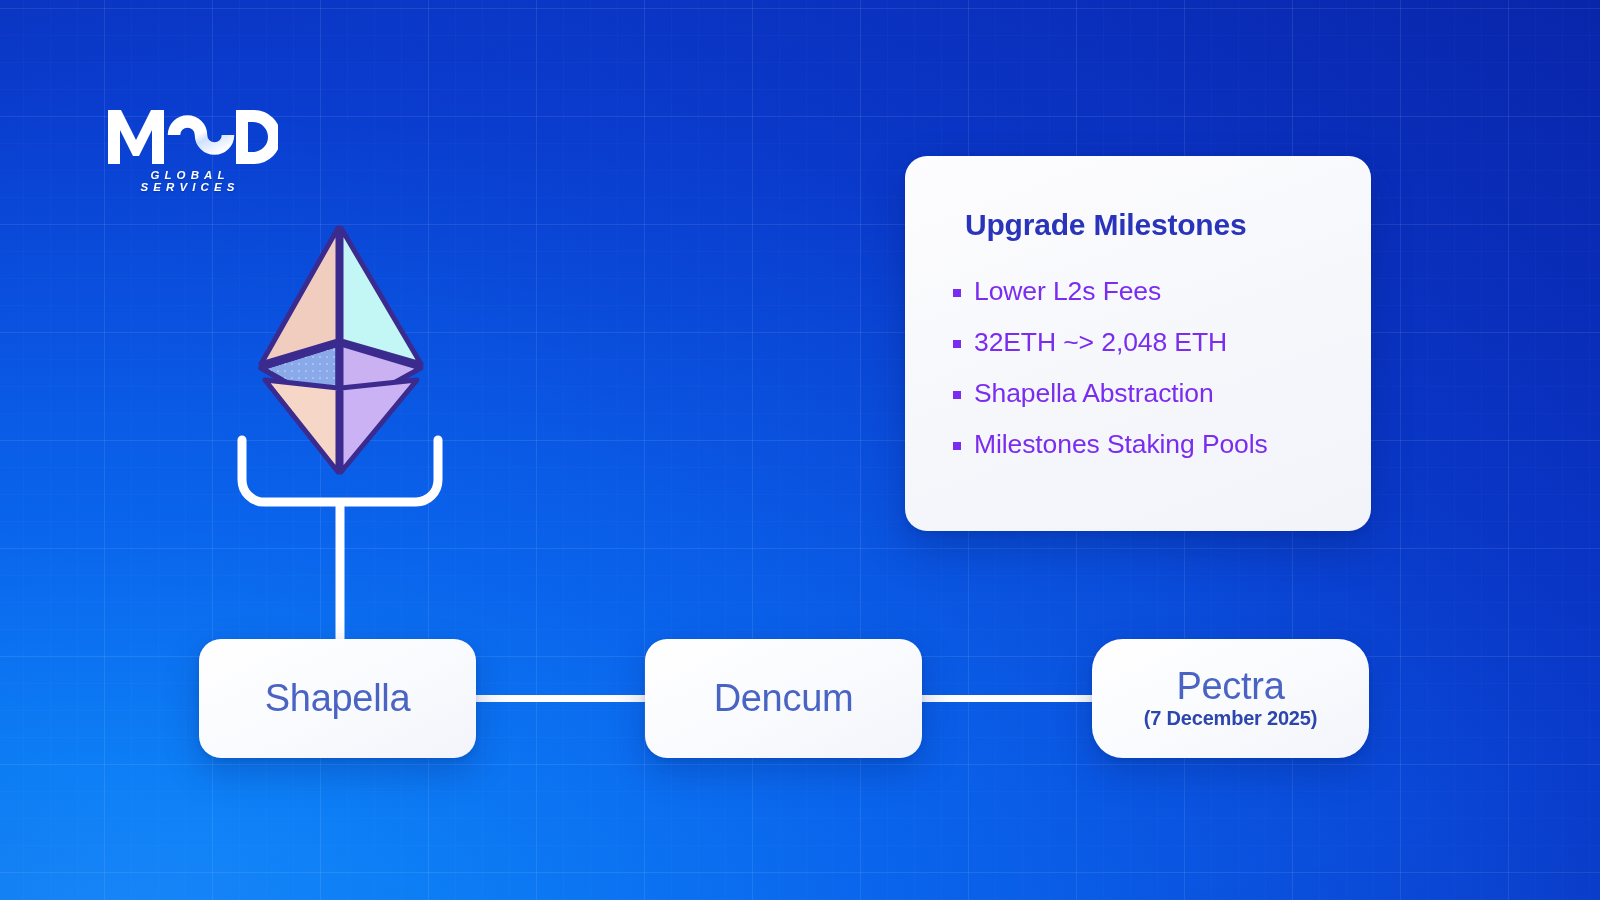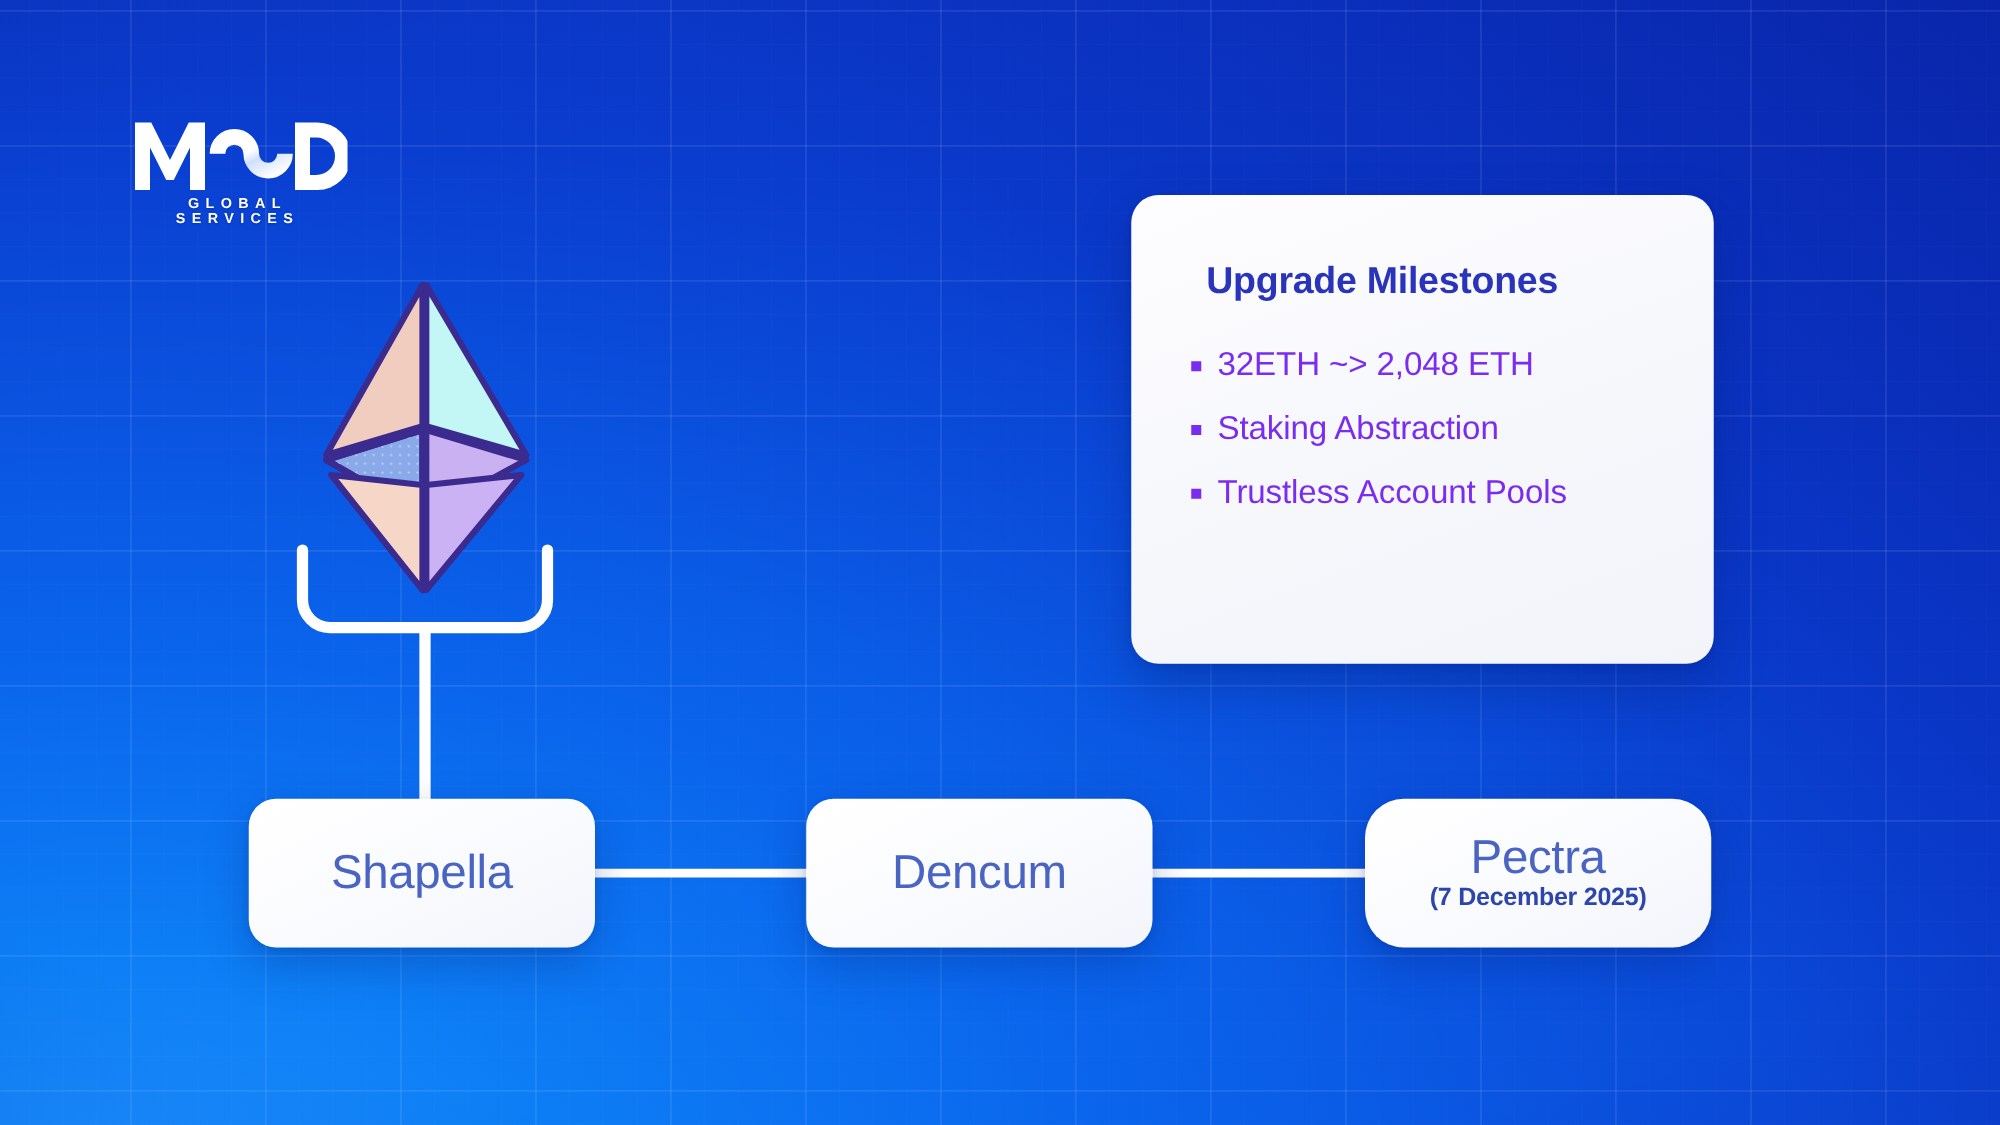--- a/index.html
+++ b/index.html
@@ -51,22 +51,23 @@
     position: absolute;
     inset: 0;
     background: radial-gradient(120% 100% at 50% 50%, rgba(0,0,0,0) 52%, rgba(3,24,110,0.22) 100%);
     pointer-events: none;
   }
 
   
   .logo {
     position: absolute;
     left: 106px;
-    top: 96px;
+    top: 108px;
     width: 250px;
+    font-style: italic;
   }
   .logo-mark { display: block; }
   .logo-tag {
     margin-top: 3px;
     color: #ffffff;
     font-size: 11.5px;
     font-weight: bold;
     letter-spacing: 5.1px;
     text-align: center;
     width: 162px;
@@ -218,29 +219,33 @@
   <svg class="bracket" width="224" height="230" viewBox="0 0 224 230">
     <path d="M14 8 L14 48 a22 22 0 0 0 22 22 L188 70 a22 22 0 0 0 22 -22 L210 8" fill="none" stroke="#ffffff" stroke-width="9" stroke-linecap="round"></path>
     <path d="M112 70 L112 214" fill="none" stroke="#ffffff" stroke-width="9" stroke-linecap="butt"></path>
   </svg>
 
   <div class="card">
     <h2 class="card-title">Upgrade Milestones</h2>
     <ul class="card-list">
       <li>
         <span class="sq"></span>
+        <span>Lower L2s Fees</span>
+      </li>
+      <li>
+        <span class="sq"></span>
         <span>32ETH ~&gt; 2,048 ETH</span>
       </li>
       <li>
         <span class="sq"></span>
-        <span>Staking Abstraction</span>
-      </li>
-      <li>
-        <span class="sq"></span>
-        <span>Trustless Account Pools</span>
+        <span>Shapella Abstraction</span>
+      </li>
+      <li>
+        <span class="sq"></span>
+        <span>Milestones Staking Pools</span>
       </li>
     </ul>
   </div>
 
   <div class="line" style="left:468px; top:695px; width:186px;"></div>
   <div class="line" style="left:914px; top:695px; width:186px;"></div>
 
   <div class="node n-shapella">
     <div class="node-label">Shapella</div>
   </div>

